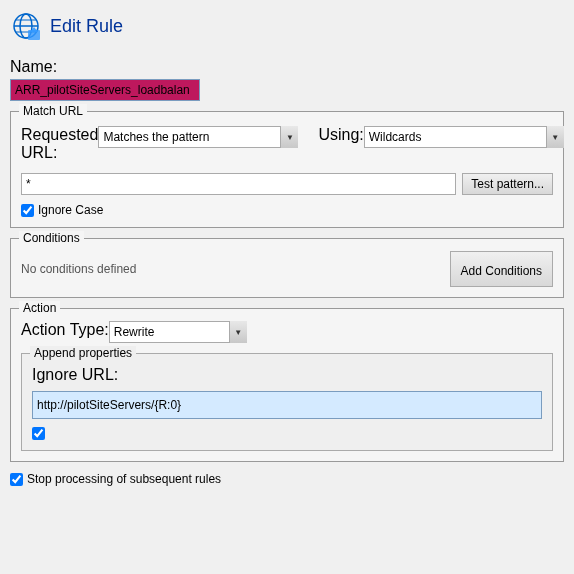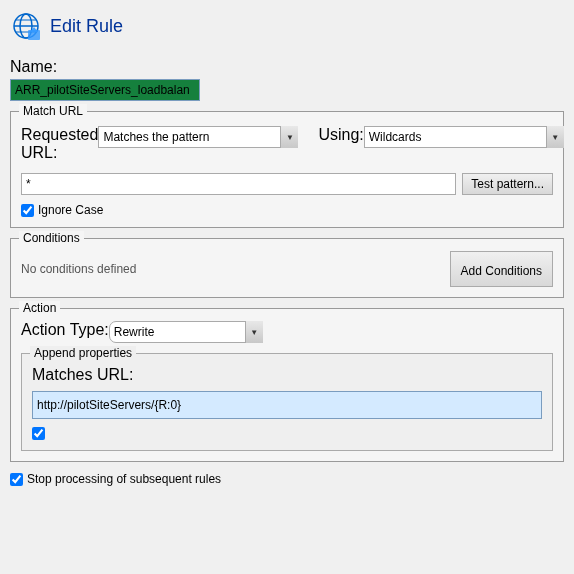--- a/index.html
+++ b/index.html
@@ -34,21 +34,21 @@
     }
     .field-label {
       font-size: 16px;
       margin-bottom: 3px;
       display: block;
     }
     .name-input {
       width: 190px;
       height: 22px;
       border: 1px solid #7a9cbf;
-      background: #15803d;
+      background: #be185d;
       padding: 2px 4px;
       font-size: 12px;
       color: #000;
     }
     .section-group {
       border: 1px solid #999;
       margin-bottom: 10px;
       padding: 8px 10px 10px 10px;
       position: relative;
       background: #f5f5f5;
@@ -99,22 +99,21 @@
     }
     .select-arrow::after {
       content: '▼';
       font-size: 8px;
       color: #333;
     }
     .select-control.medium {
       width: 200px;
     }
     .select-control.small {
-      width: 154px;
-      border-radius: 7px;
+      width: 138px;
     }
     .pattern-row {
       display: flex;
       align-items: center;
       gap: 6px;
       margin-top: 6px;
     }
     .pattern-input {
       flex: 1;
       height: 22px;
@@ -286,21 +285,21 @@
         <option>Abort request</option>
       </select>
       <div class="select-arrow"></div>
     </div>
   </div>
 
   <div class="action-properties-group">
     <span class="action-properties-legend">Append properties</span>
 
     <div style="margin-top:4px;">
-      <label class="field-label">Matches URL:</label>
+      <label class="field-label">Ignore URL:</label>
       <input type="text" class="rewrite-url-input" value="http://pilotSiteServers/{R:0}" style="">
     </div>
 
     <div class="checkbox-row">
       <input type="checkbox" class="checkbox-input" checked="" style="">
     </div>
   </div>
 </div>
 
 <div class="stop-processing-row">

